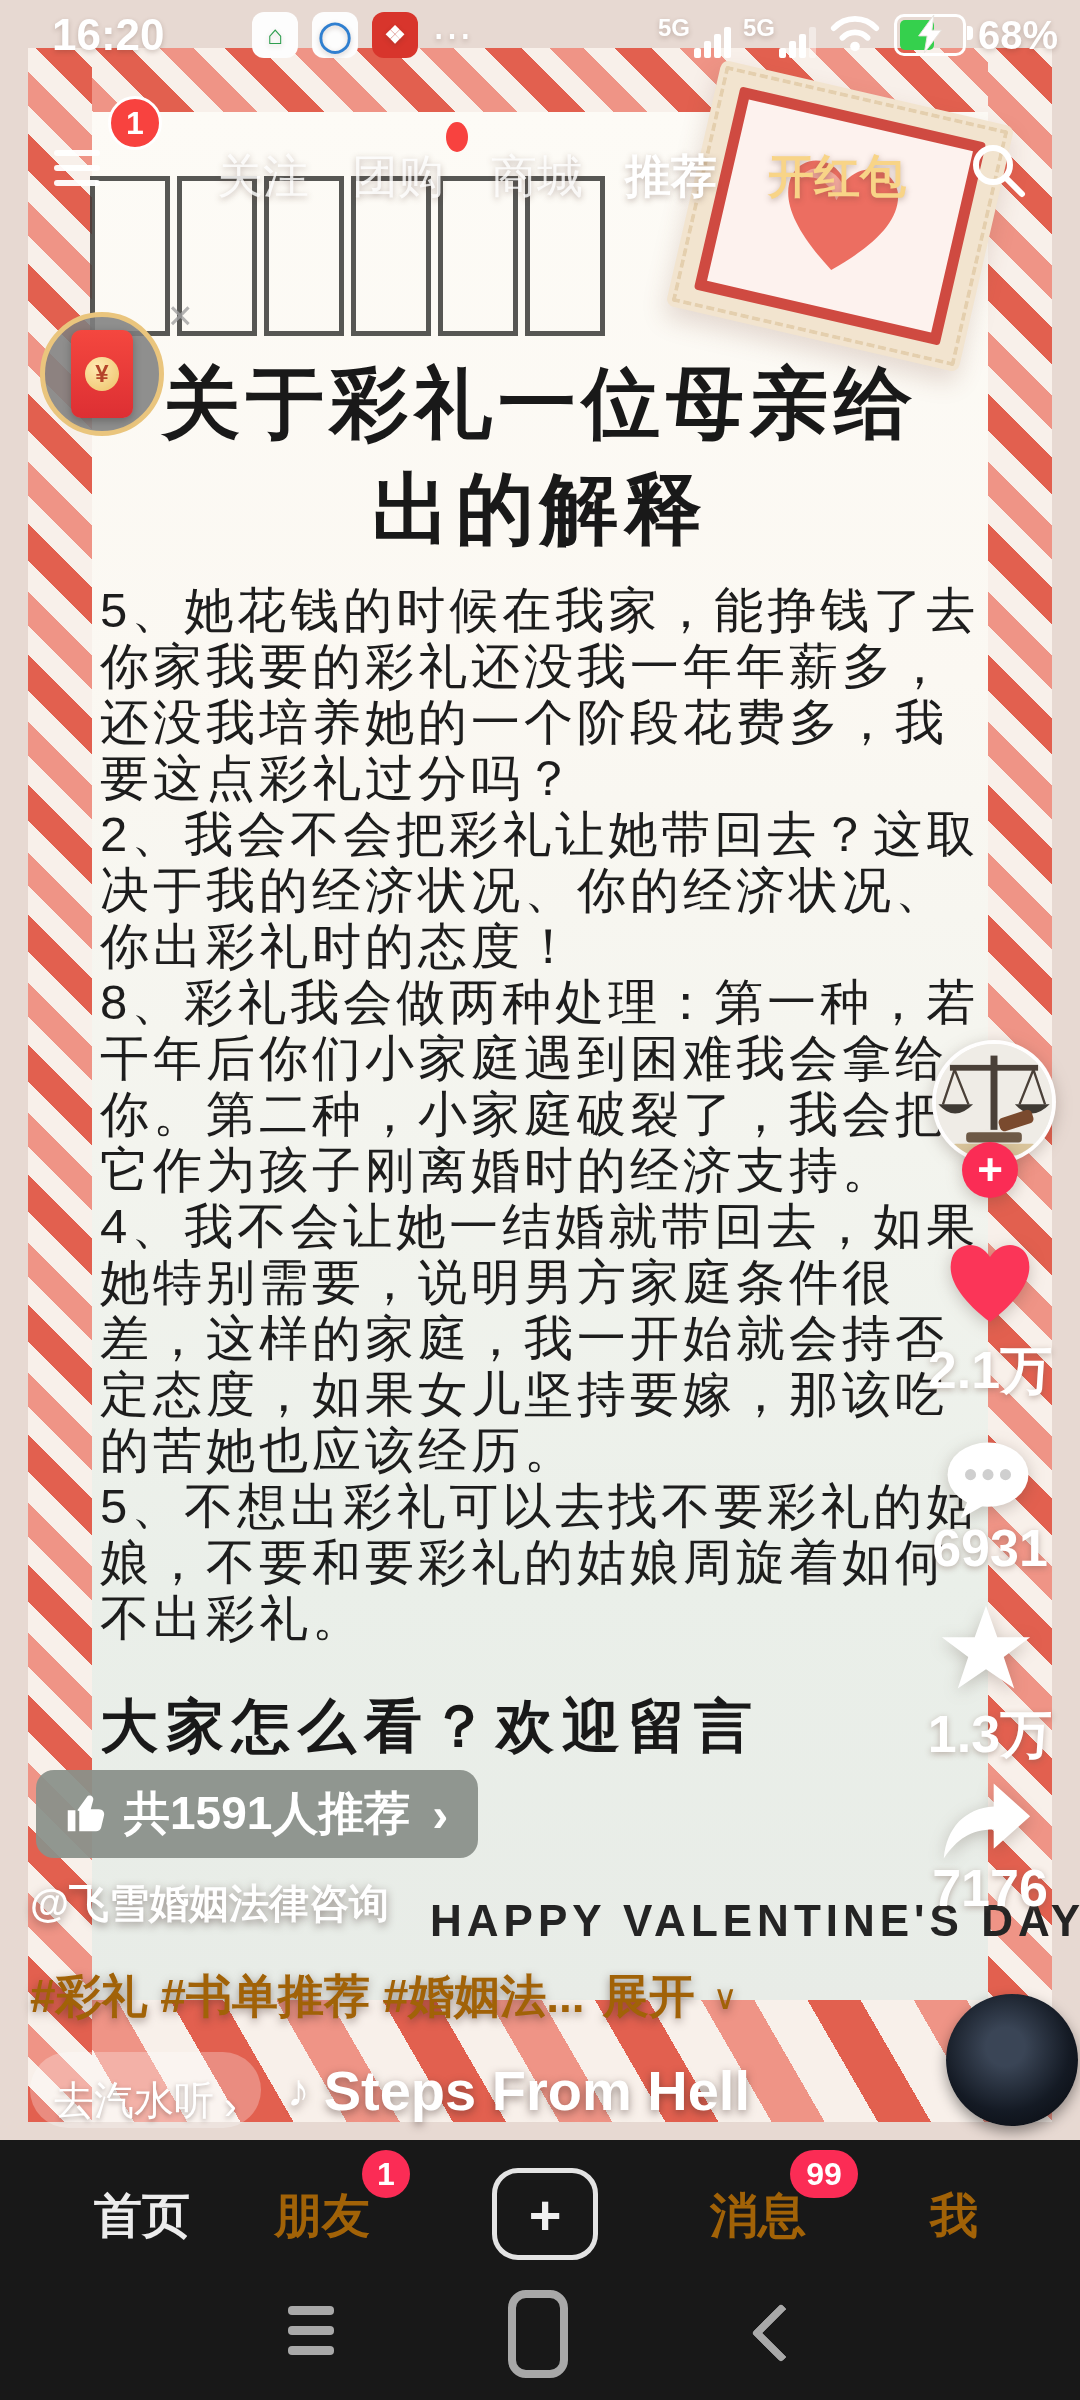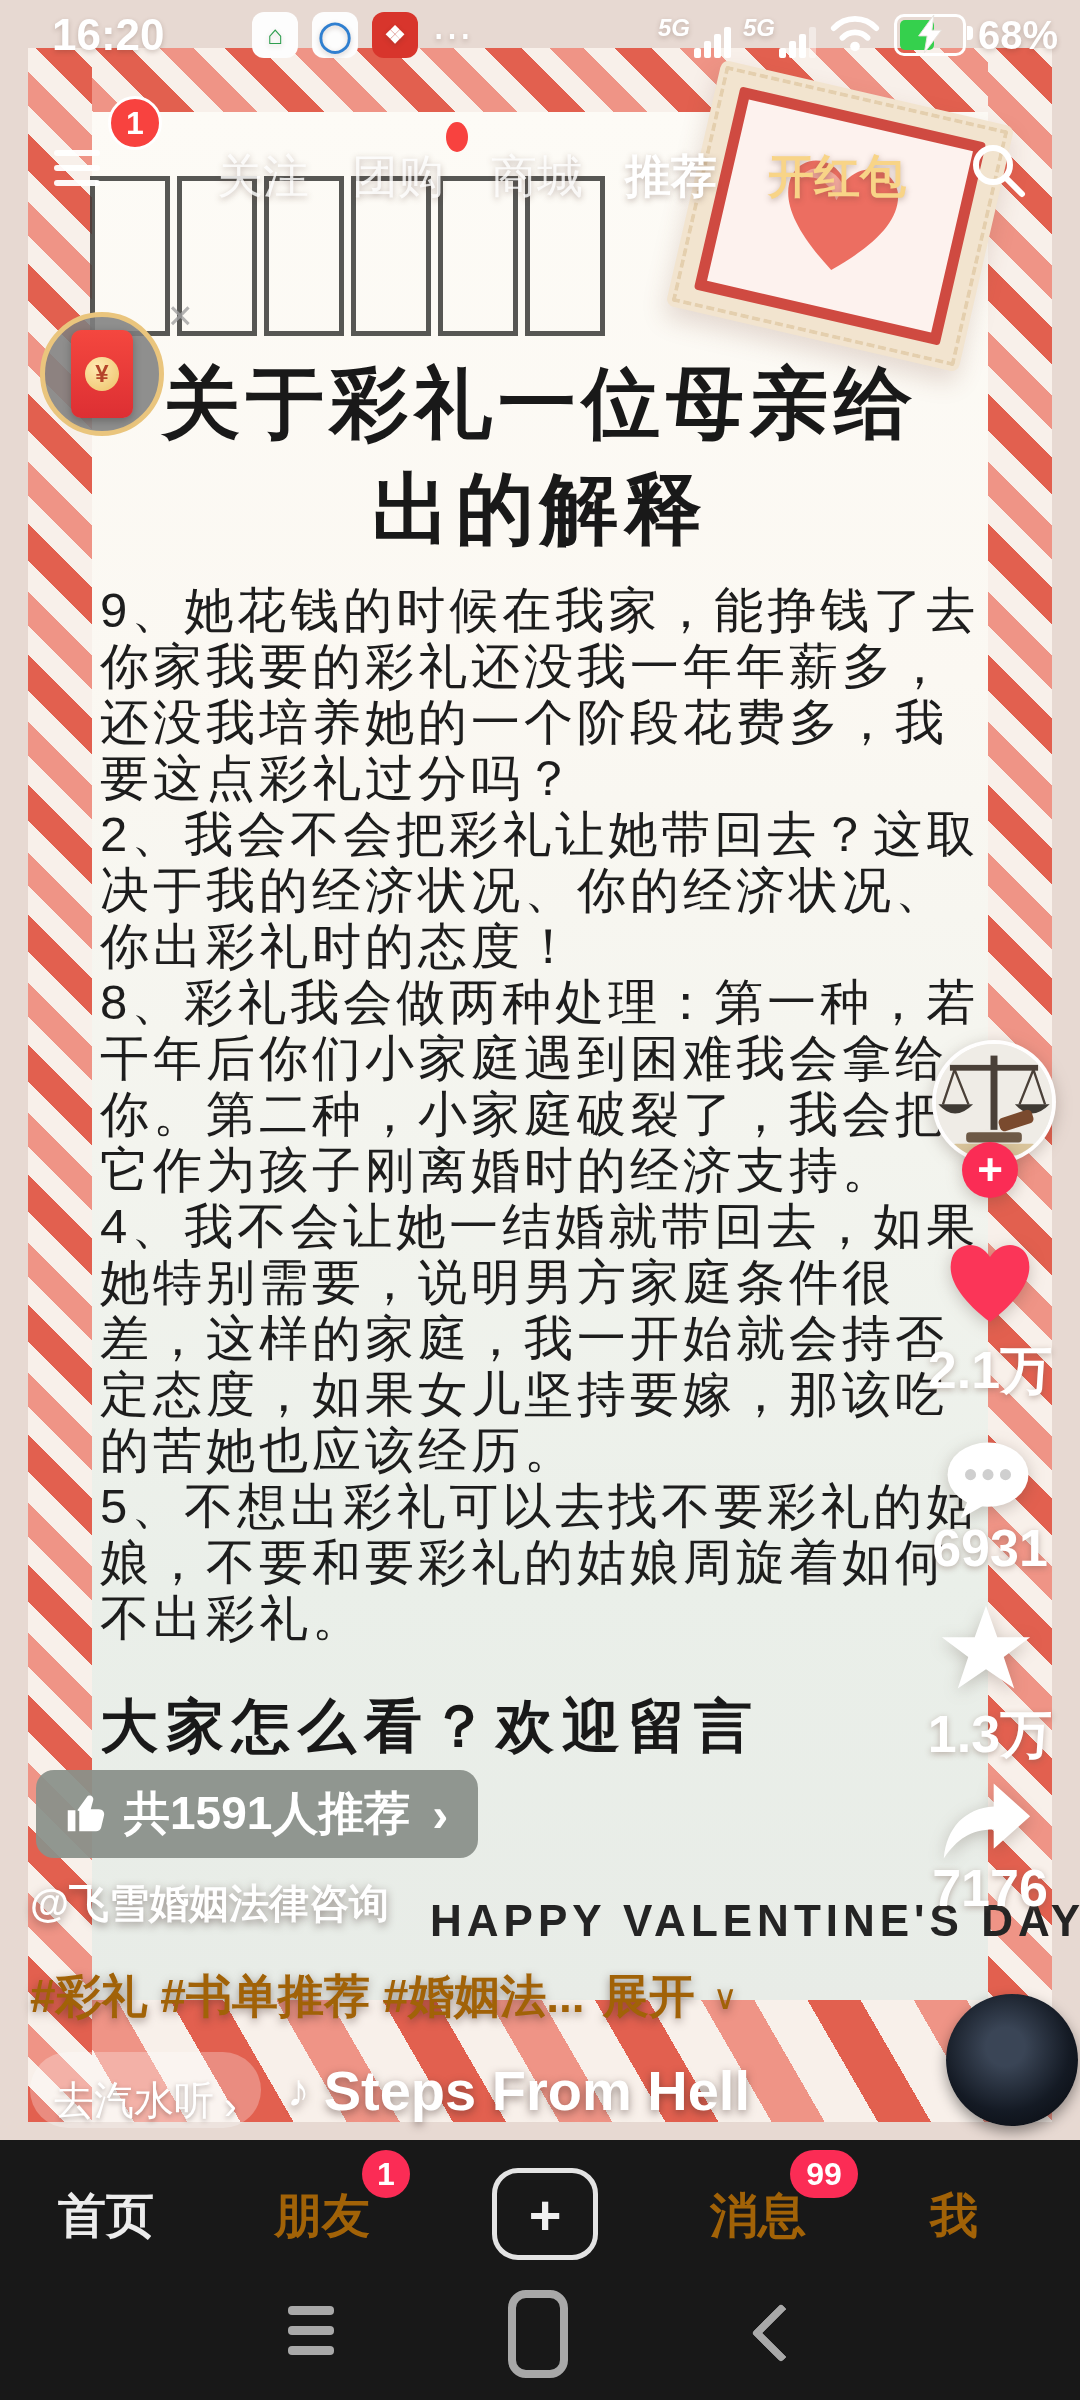--- a/index.html
+++ b/index.html
@@ -42,21 +42,21 @@
   .time{position:absolute;left:52px;top:10px;font-size:44px;font-weight:700;}
   .notifs{position:absolute;left:252px;top:12px;display:flex;gap:14px;align-items:center;}
   .napp{width:46px;height:46px;border-radius:12px;display:flex;align-items:center;justify-content:center;
     font-size:26px;font-weight:700;}
   .napp.a{background:#fdfdfd;color:#2e9e4f;}
   .napp.b{background:#fdfdfd;color:#2f7fd0;font-size:30px;}
   .napp.c{background:#d8352c;color:#fff;font-size:24px;}
   .ndots{font-size:40px;letter-spacing:2px;}
   .status-right{position:absolute;right:22px;top:12px;display:flex;align-items:flex-end;gap:12px;height:46px;}
   .sig{display:flex;align-items:flex-end;gap:4px;}
-  .sig .g{font-size:24px;font-weight:700;margin-bottom:16px;font-style:italic;}
+  .sig .g{font-size:24px;font-weight:700;margin-bottom:16px;}
   .sig .bars{display:flex;align-items:flex-end;gap:3px;}
   .sig .bars i{display:block;width:7px;background:#fff;border-radius:2px;}
   .batt{position:relative;width:66px;height:36px;border:3px solid #fff;border-radius:10px;margin-bottom:2px;}
   .batt:after{content:"";position:absolute;right:-10px;top:9px;width:6px;height:14px;background:#fff;border-radius:0 4px 4px 0;}
   .batt .fill{position:absolute;left:3px;top:3px;bottom:3px;width:34px;background:#35d04d;border-radius:5px;}
   .batt svg{position:absolute;left:14px;top:-4px;width:38px;height:42px;}
   .pct{font-size:40px;font-weight:700;}
 
   
   .top-nav{position:absolute;left:0;top:128px;width:1080px;height:90px;color:#fff;}
@@ -109,21 +109,21 @@
   .track{color:#fff;font-size:56px;font-weight:700;text-shadow:0 3px 8px rgba(60,40,35,.5);
     display:flex;align-items:center;gap:14px;}
   .track .note{font-size:46px;font-weight:400;}
   .disc{position:absolute;left:946px;top:1994px;width:132px;height:132px;border-radius:50%;
     background:radial-gradient(circle at 45% 40%,#3a4556 0 18%,#141a24 60%,#05070b 100%);
     box-shadow:0 6px 14px rgba(0,0,0,.4);}
 
   
   .bottom-nav{position:absolute;left:0;top:2140px;width:1080px;height:142px;background:#181818;}
   .bn-item{position:absolute;top:44px;font-size:48px;color:#a16207;font-weight:600;white-space:nowrap;}
-  .bn-item.home{color:#ececec;font-weight:700;}
+  .bn-item.home{color:#ececec;font-weight:700;margin-left:36px;}
   .bn-badge{position:absolute;background:#fb2c55;color:#fff;font-weight:700;
     display:flex;align-items:center;justify-content:center;}
   .badge-1{left:362px;top:10px;width:48px;height:48px;border-radius:50%;font-size:32px;}
   .badge-99{left:790px;top:10px;width:68px;height:48px;border-radius:24px;font-size:32px;}
   .plus-btn{position:absolute;left:492px;top:28px;width:96px;height:82px;border:5px solid #e3e3e3;
     border-radius:26px;color:#f0f0f0;font-size:56px;font-weight:600;
     display:flex;align-items:center;justify-content:center;}
 
   
   .android-nav{position:absolute;left:0;top:2282px;width:1080px;height:118px;background:#181818;}
@@ -157,21 +157,21 @@
         <path d="M50 88 C22 66 8 46 13 28 C18 13 38 9 50 26 C62 9 82 13 87 28 C92 46 78 66 50 88 Z" fill="#ec6e61"></path>
         <path d="M50 30 C40 16 24 17 19 29 C28 24 40 28 46 40 Z" fill="#f6aa9f"></path>
       </svg>
     </div>
   </div>
 
   <div class="title l1">关于彩礼一位母亲给</div>
   <div class="title l2">出的解释</div>
 
   <div class="body-text">
-    <p>9、她花钱的时候在我家，能挣钱了去你家我要的彩礼还没我一年年薪多，还没我培养她的一个阶段花费多，我要这点彩礼过分吗？</p>
+    <p>5、她花钱的时候在我家，能挣钱了去你家我要的彩礼还没我一年年薪多，还没我培养她的一个阶段花费多，我要这点彩礼过分吗？</p>
     <p>2、我会不会把彩礼让她带回去？这取决于我的经济状况、你的经济状况、你出彩礼时的态度！</p>
     <p>8、彩礼我会做两种处理：第一种，若干年后你们小家庭遇到困难我会拿给你。第二种，小家庭破裂了，我会把它作为孩子刚离婚时的经济支持。</p>
     <p>4、我不会让她一结婚就带回去，如果她特别需要，说明男方家庭条件很差，这样的家庭，我一开始就会持否定态度，如果女儿坚持要嫁，那该吃的苦她也应该经历。</p>
     <p>5、不想出彩礼可以去找不要彩礼的姑娘，不要和要彩礼的姑娘周旋着如何不出彩礼。</p>
   </div>
 
   <div class="closing">大家怎么看？欢迎留言</div>
   <div class="valentine">HAPPY VALENTINE'S DAY</div>
 
   <div class="status-bar">

